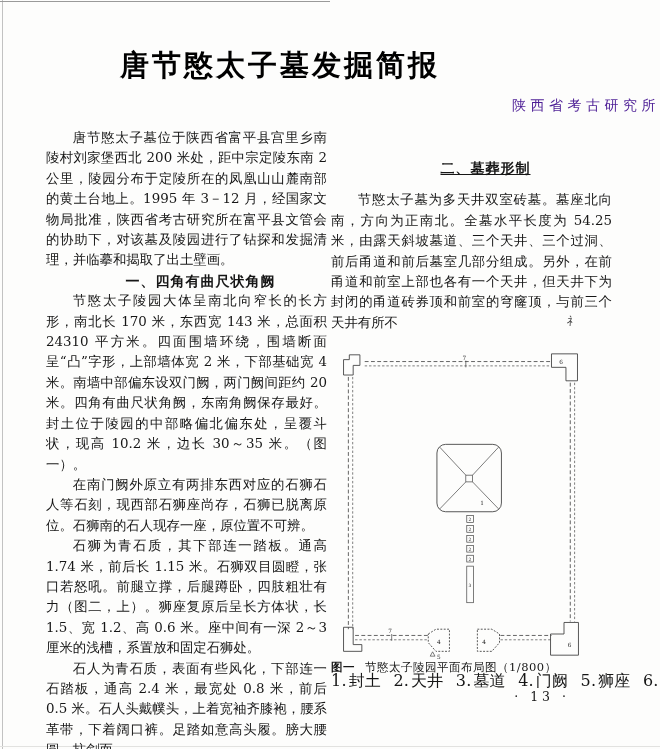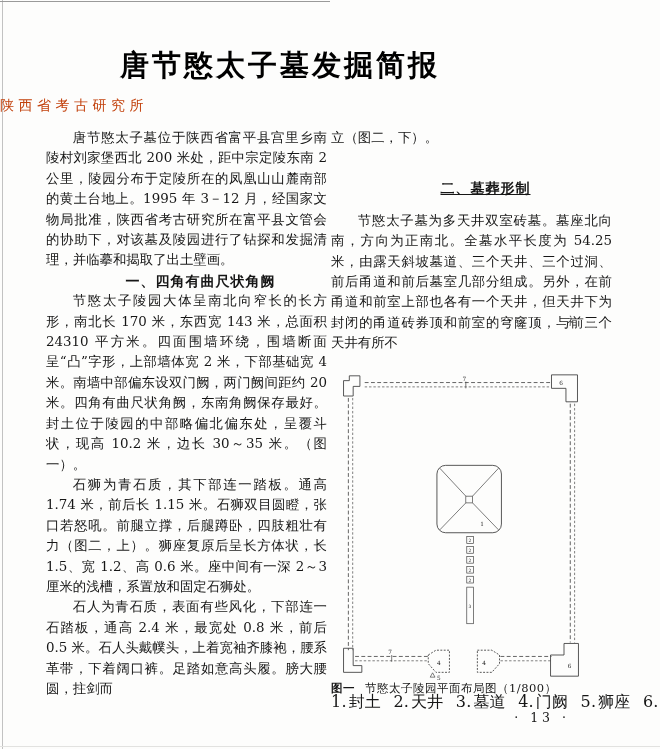--- a/index.html
+++ b/index.html
@@ -11,22 +11,22 @@
   
   .scan-edge-left{position:absolute;left:2px;top:0;width:1px;height:749px;background:#c2c2c2;}
   .scan-edge-top{position:absolute;left:0;top:1px;width:330px;height:1px;background:#9a9a9a;}
   .scan-edge-bottom{position:absolute;left:0;top:746px;width:660px;height:1px;background:#e2e2e0;}
 
   .page-title{
     position:absolute;left:0;top:46px;width:560px;text-align:center;
     font-size:29px;font-weight:bold;letter-spacing:3px;color:#000;
   }
   .author{
-    position:absolute;left:0;top:97px;width:660px;text-align:left;
-    font-size:14px;letter-spacing:4.5px;color:#c2410c;
+    position:absolute;left:0;top:97px;width:660px;text-align:right;
+    font-size:14px;letter-spacing:4.5px;color:#4c1d95;
   }
   .col{position:absolute;top:128px;width:281px;font-size:13.4px;line-height:20.4px;text-align:justify;text-justify:inter-ideograph;}
   .col-left{left:46px;}
   .col-right{left:331px;}
   .col p{margin:0;text-indent:2em;}
   .col p.no-indent{text-indent:0;}
   .sec-heading{
     text-align:center;font-weight:bold;font-size:14px;text-indent:0;
     margin:26px 0 10px 0;letter-spacing:1px;
   }
@@ -60,26 +60,26 @@
 <div class="scan-edge-top"></div>
 <div class="scan-edge-bottom"></div>
 
 <div class="page-title">唐节愍太子墓发掘简报</div>
 <div class="author">陕西省考古研究所</div>
 
 <div class="col col-left">
   <p>唐节愍太子墓位于陕西省富平县宫里乡南陵村刘家堡西北 200 米处，距中宗定陵东南 2 公里，陵园分布于定陵所在的凤凰山山麓南部的黄土台地上。1995 年 3－12 月，经国家文物局批准，陕西省考古研究所在富平县文管会的协助下，对该墓及陵园进行了钻探和发掘清理，并临摹和揭取了出土壁画。</p>
   <p class="sec-heading">一、四角有曲尺状角阙</p>
   <p>节愍太子陵园大体呈南北向窄长的长方形，南北长 170 米，东西宽 143 米，总面积 24310 平方米。四面围墙环绕，围墙断面呈“凸”字形，上部墙体宽 2 米，下部基础宽 4 米。南墙中部偏东设双门阙，两门阙间距约 20 米。四角有曲尺状角阙，东南角阙保存最好。封土位于陵园的中部略偏北偏东处，呈覆斗状，现高 10.2 米，边长 30～35 米。（图一）。</p>
+  <p>在南门阙外原立有两排东西对应的石狮石人等石刻，现西部石狮座尚存，石狮已脱离原位。石狮南的石人现存一座，原位置不可辨。</p>
   <p>石狮为青石质，其下部连一踏板。通高 1.74 米，前后长 1.15 米。石狮双目圆瞪，张口若怒吼。前腿立撑，后腿蹲卧，四肢粗壮有力（图二，上）。狮座复原后呈长方体状，长 1.5、宽 1.2、高 0.6 米。座中间有一深 2～3 厘米的浅槽，系置放和固定石狮处。</p>
   <p>石人为青石质，表面有些风化，下部连一石踏板，通高 2.4 米，最宽处 0.8 米，前后 0.5 米。石人头戴幞头，上着宽袖齐膝袍，腰系革带，下着阔口裤。足踏如意高头履。膀大腰圆，拄剑而</p>
 </div>
 
 <div class="col col-right">
-  <p class="no-indent">立（图二，下）。</p>
   <p class="sec-heading">二、墓葬形制</p>
   <p>节愍太子墓为多天井双室砖墓。墓座北向南，方向为正南北。全墓水平长度为 54.25 米，由露天斜坡墓道、三个天井、三个过洞、前后甬道和前后墓室几部分组成。另外，在前甬道和前室上部也各有一个天井，但天井下为封闭的甬道砖券顶和前室的穹窿顶，与前三个天井有所不</p>
   <span class="margin-mark">礻</span>
 
   <div class="figure-wrap">
     <svg width="252" height="310" viewBox="0 0 250 322" xmlns="http://www.w3.org/2000/svg">
 
       <g>
         <path class="wl" d="M25 12 H218"></path>
         <path class="wl2" d="M25 16.5 H218"></path>

